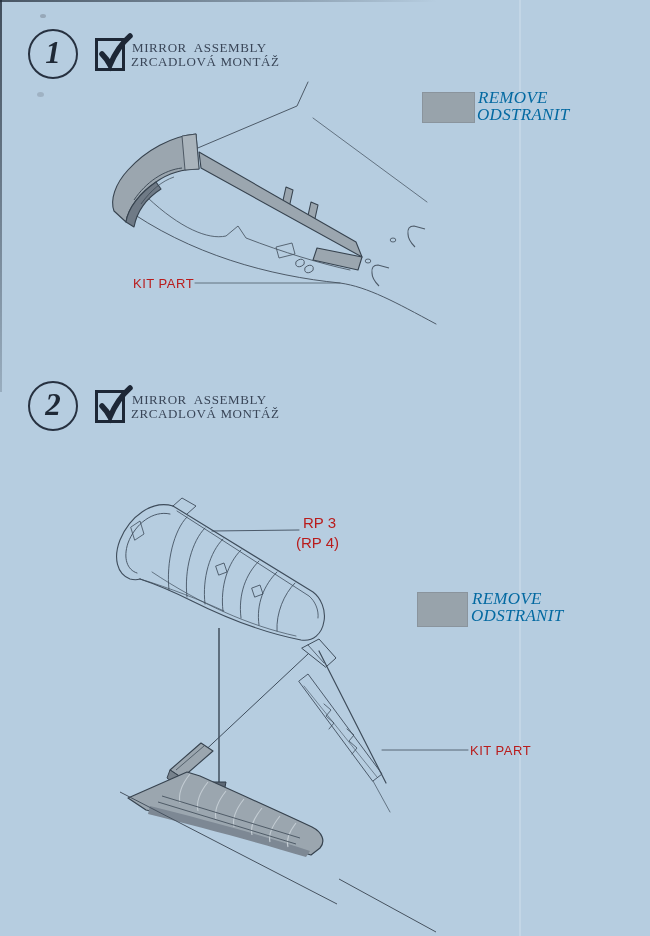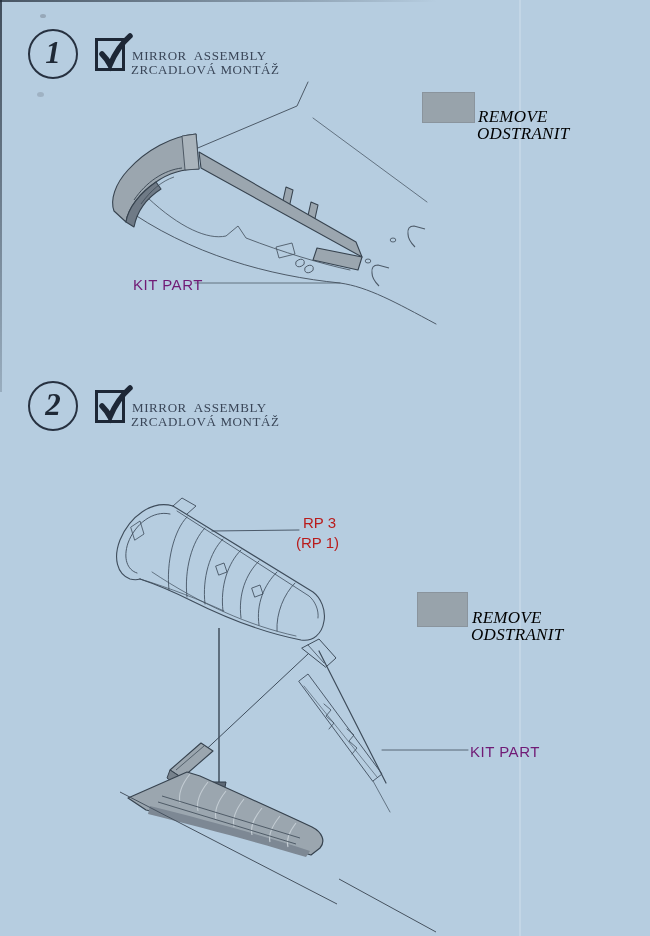--- a/index.html
+++ b/index.html
@@ -16,26 +16,26 @@
   .speck{position:absolute;background:#7d8a99;border-radius:50%;opacity:.55;}
   .streak{position:absolute;top:0;width:2px;height:936px;background:rgba(222,232,240,.35);}
   
   .badge{position:absolute;width:46px;height:46px;border:2.5px solid #273140;border-radius:50%;
     display:flex;align-items:center;justify-content:center;}
   .badge span{font-family:"Liberation Serif",serif;font-style:italic;font-weight:700;
     font-size:31px;color:#1f2936;transform:translateY(-1px);}
   .checkbox{position:absolute;width:24px;height:27px;border:3.5px solid #1d2736;}
   .checkbox svg{position:absolute;left:0px;top:-8px;overflow:visible;}
   .caps{position:absolute;font-family:"Liberation Serif",serif;font-size:13px;
-    letter-spacing:.6px;color:#3a4658;white-space:pre;margin-top:8px;}
+    letter-spacing:.6px;color:#3a4658;white-space:pre;}
   .swatch{position:absolute;background:#98a3ab;border:1px solid #8a949d;box-sizing:border-box;}
   .ital{position:absolute;font-family:"Liberation Serif",serif;font-style:italic;
-    font-size:17px;color:#000000;letter-spacing:.3px;white-space:pre;margin-top:19px;}
-  .sans{position:absolute;font-family:"Liberation Sans",sans-serif;font-size:15px;
-    color:#701a75;letter-spacing:.5px;white-space:pre;}
+    font-size:17px;color:#0369a1;letter-spacing:.3px;white-space:pre;}
+  .sans{position:absolute;font-family:"Liberation Sans",sans-serif;font-size:13px;
+    color:#b91c1c;letter-spacing:.5px;white-space:pre;}
   .rp{position:absolute;font-family:"Liberation Sans",sans-serif;font-size:15px;
     color:#b91c1c;white-space:pre;}
   svg.draw{position:absolute;}
 </style>
 </head>
 <body>
 
 <div id="page">
 
   <div class="edge-top"></div>
@@ -95,21 +95,21 @@
   </div>
   <div class="checkbox" style="left:95px;top:390px;">
     <svg width="34" height="40">
       <path d="M4,21 C7,24 10,28 12,32 C17,20 24,10 32,3" fill="none" stroke="#1d2736" stroke-width="5.5" stroke-linecap="round"></path>
     </svg>
   </div>
   <div class="caps" style="left:132px;top:392px;">MIRROR  ASSEMBLY</div>
   <div class="caps" style="left:131px;top:406px;">ZRCADLOVÁ MONTÁŽ</div>
 
   <div class="rp" style="left:303px;top:514px;">RP 3</div>
-  <div class="rp" style="left:296px;top:534px;">(RP 1)</div>
+  <div class="rp" style="left:296px;top:534px;">(RP 4)</div>
 
   <div class="swatch" style="left:417px;top:592px;width:51px;height:35px;"></div>
   <div class="ital" style="left:472px;top:589px;">REMOVE</div>
   <div class="ital" style="left:471px;top:606px;">ODSTRANIT</div>
 
   <svg class="draw" style="left:100px;top:480px;" width="380" height="456" viewBox="0 0 380 456">
 
     <g fill="none" stroke="#3f4d5c" stroke-width="1.1" stroke-linejoin="round" stroke-linecap="round">
       <path d="M73,26 L213,112 C221,118 226,130 224,141 C222,154 213,162 201,160 C160,152 122,136 92,121 C70,110 52,103 40,99"></path>
       <path d="M73,26 C52,20 30,36 20,60 C13,78 17,94 30,99 C34,100 37,100 40,99"></path>

